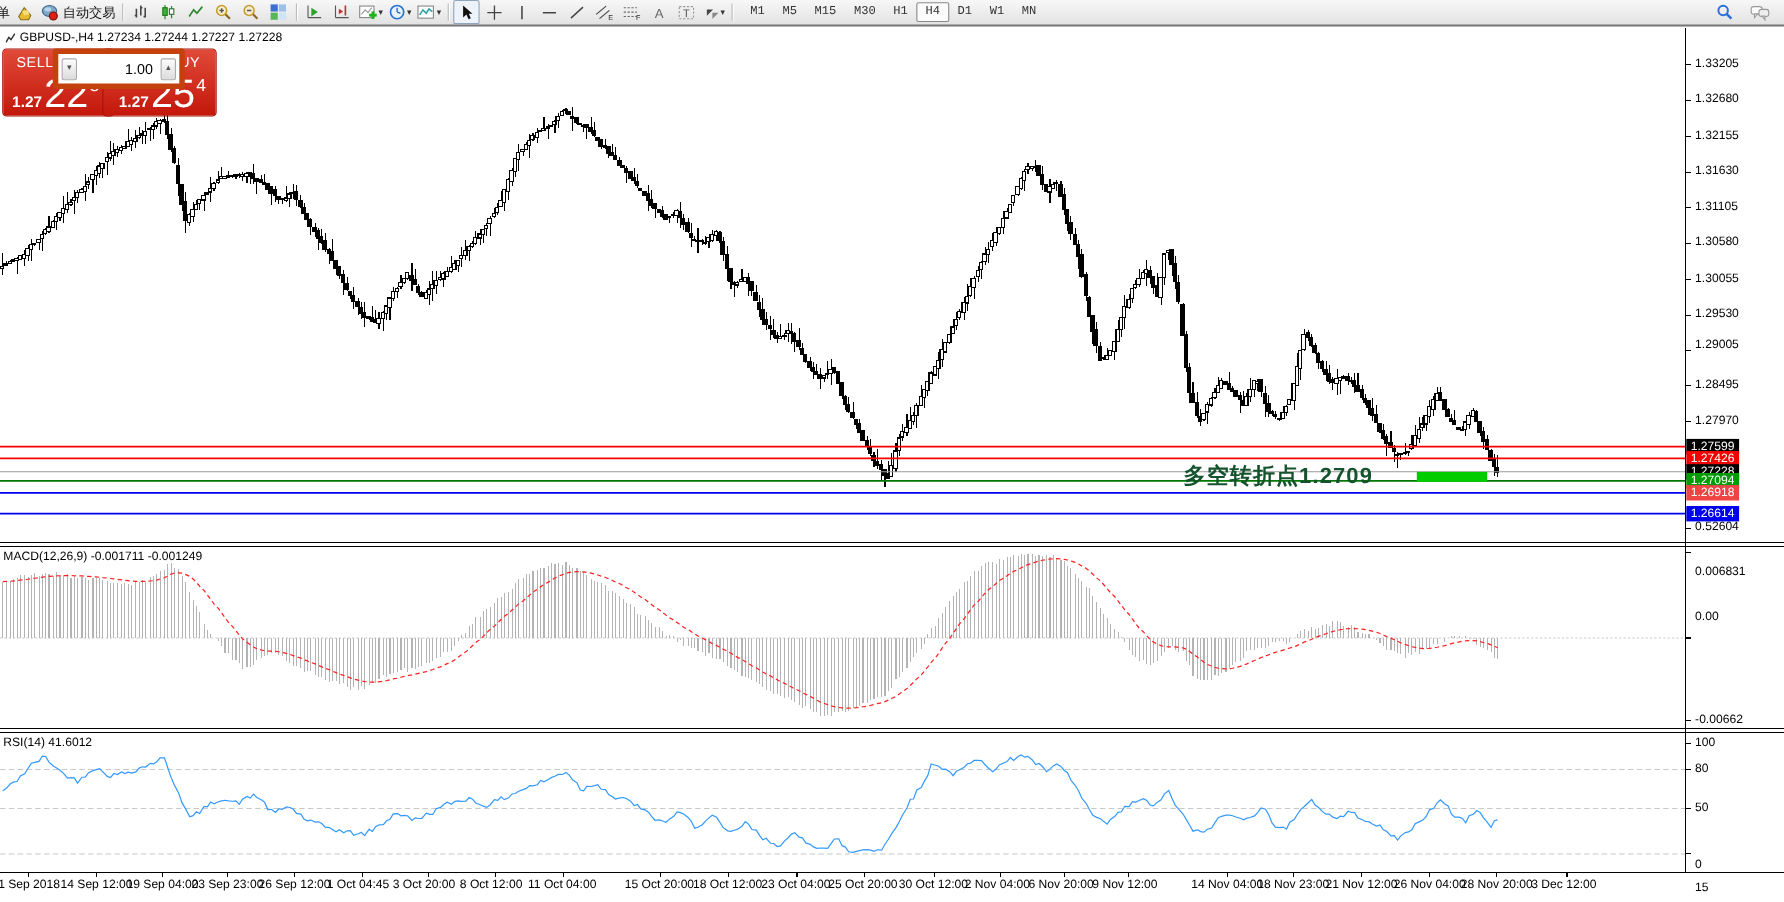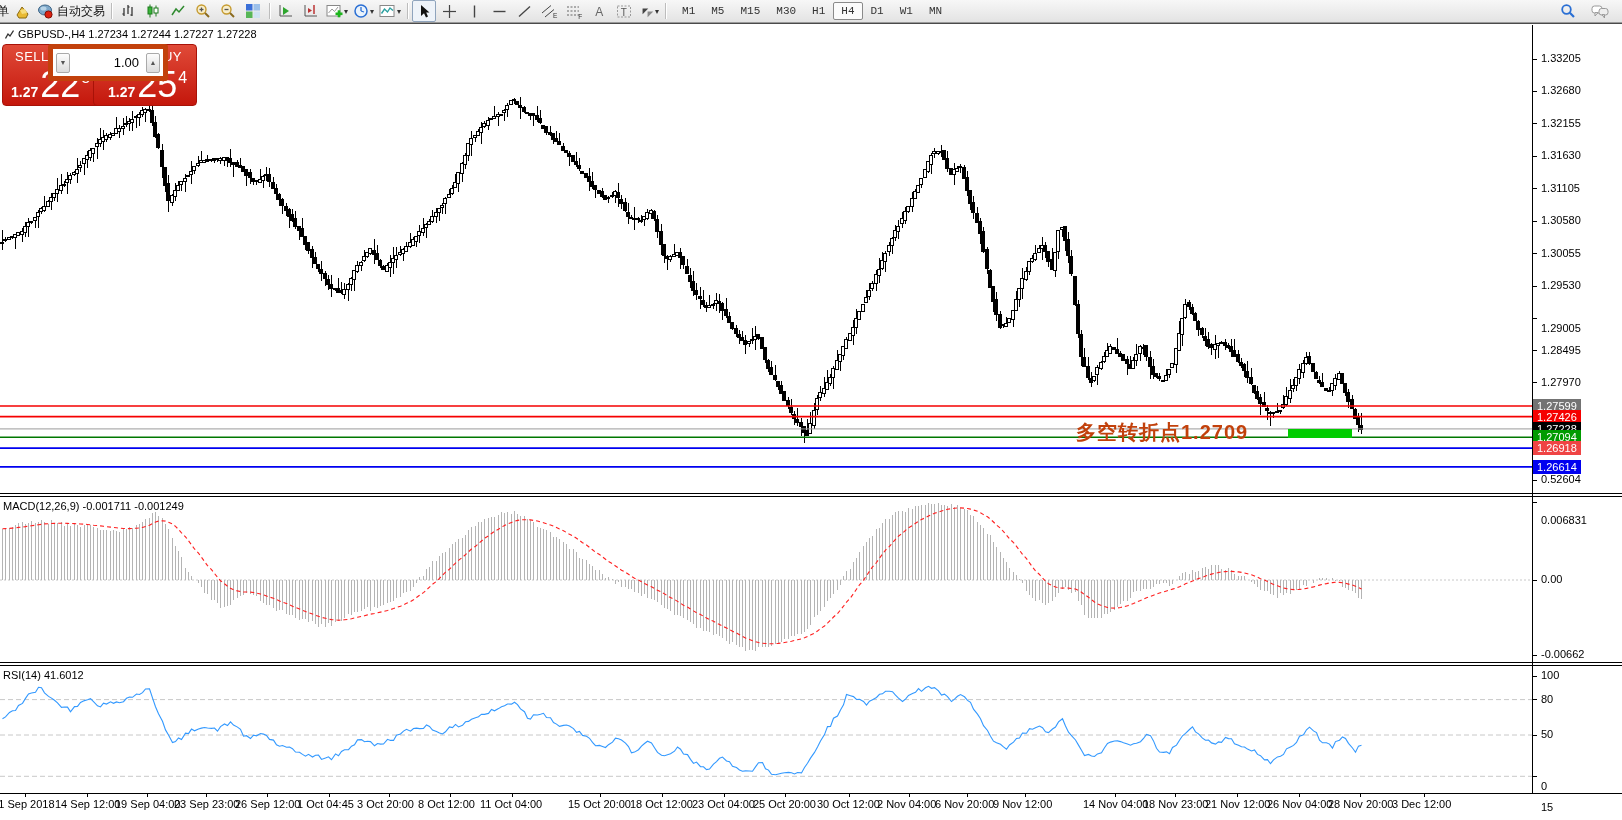--- a/index.html
+++ b/index.html
@@ -1635,45 +1635,45 @@
     <div id="vol-box">
       <button class="vol-btn">▼</button>
       <input id="vol-input" value="1.00" style="">
       <button class="vol-btn">▲</button>
     </div>
   </div>
 
   <div id="macd-label">MACD(12,26,9) -0.001711 -0.001249</div>
   <div id="rsi-label">RSI(14) 41.6012</div>
 
-  <div id="annotation" style="color: #c2410c;">多空转折点1.2709</div>
+  <div id="annotation" style="color: #14532d;">多空转折点1.2709</div>
   <div id="annotation-bar" style="background: rgb(0, 204, 0);"></div>
 
   <div id="price-axis">
       <div class="ptick" style="top: 52px;">1.33205</div>
       <div class="ptick" style="top: 84.4922px;">1.32680</div>
       <div class="ptick" style="top: 116.984px;">1.32155</div>
       <div class="ptick" style="top: 149.477px;">1.31630</div>
       <div class="ptick" style="top: 181.969px;">1.31105</div>
       <div class="ptick" style="top: 214.461px;">1.30580</div>
       <div class="ptick" style="top: 246.953px;">1.30055</div>
       <div class="ptick" style="top: 279.446px;">1.29530</div>
-      <div class="ptick" style="top: 322px;">1.29005</div>
+      <div class="ptick" style="top: 307px;">1.29005</div>
       <div class="ptick" style="top: 343.502px;">1.28495</div>
       <div class="ptick" style="top: 375.994px;">1.27970</div>
       <div class="ptick" style="top: 473.471px;">0.52604</div>
       <div class="ptick" style="top: 514px;">0.006831</div>
-      <div class="ptick" style="top: 573px;">0.00</div>
+      <div class="ptick" style="top: 555px;">0.00</div>
       <div class="ptick" style="top: 648.303px;">-0.00662</div>
       <div class="ptick" style="top: 669px;">100</div>
       <div class="ptick" style="top: 692.6px;">80</div>
       <div class="ptick" style="top: 728px;">50</div>
       <div class="ptick" style="top: 801px;">15</div>
       <div class="ptick" style="top: 780px;">0</div>
-      <div class="ptag" style="top: 398.955px; background: #737373;">1.27599</div>
+      <div class="ptag" style="top: 398.955px; background: #000000;">1.27599</div>
       <div class="ptag" style="top: 409.662px; background: rgb(245, 0, 0);">1.27426</div>
       <div class="ptag" style="top: 421.917px; background: rgb(0, 0, 0);">1.27228</div>
       <div class="ptag" style="top: 430.21px; background: rgb(0, 155, 0);">1.27094</div>
       <div class="ptag" style="top: 441.102px; background: #ef4444;">1.26918</div>
       <div class="ptag" style="top: 459.917px; background: rgb(0, 0, 240);">1.26614</div>
     </div>
   <div id="time-axis">
       <div class="tlabel" style="left: -7px;">11 Sep 2018</div>
       <div class="tlabel" style="left: 55px;">14 Sep 12:00</div>
       <div class="tlabel" style="left: 115px;">19 Sep 04:00</div>

